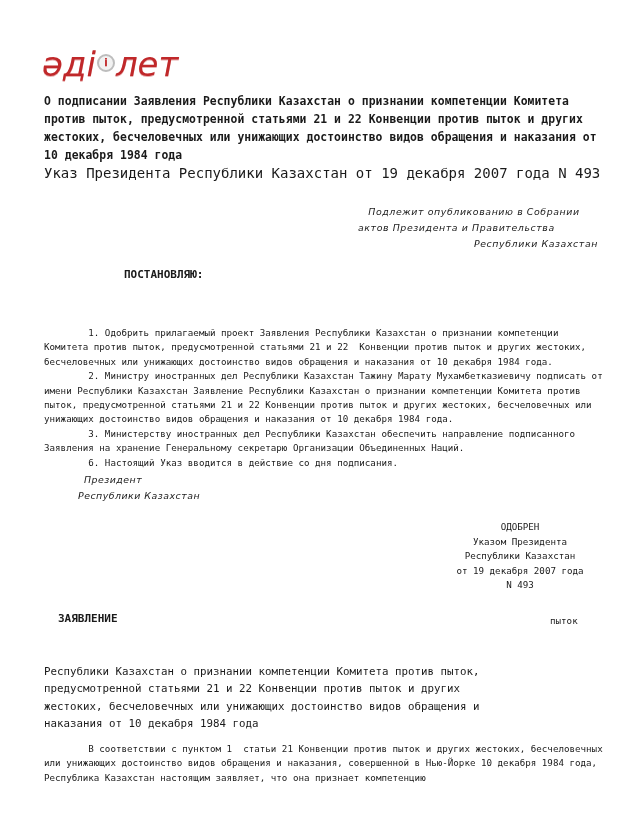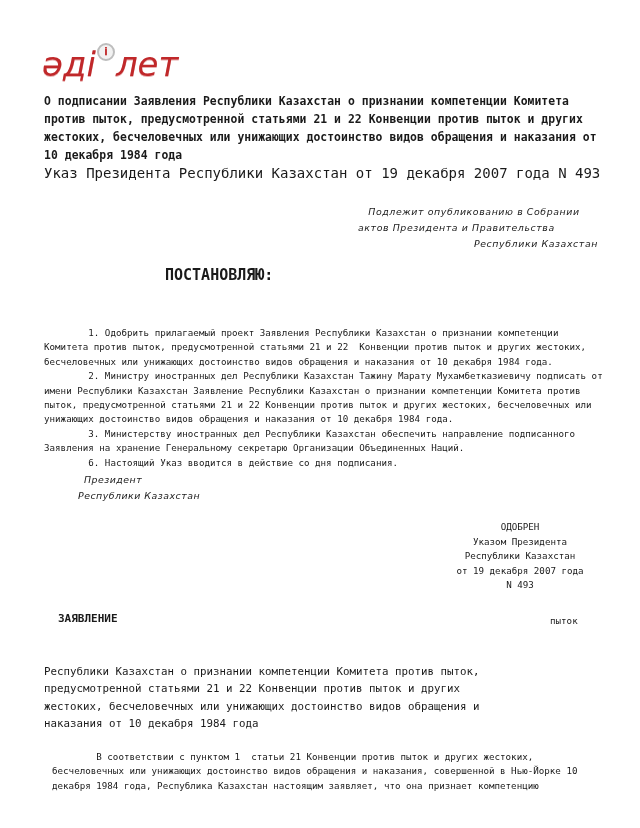--- a/index.html
+++ b/index.html
@@ -5,21 +5,21 @@
     html, body { margin: 0; padding: 0; background: #ffffff; }
     body {
       width: 640px; height: 828px; overflow: hidden; position: relative;
       font-family: "DejaVu Sans Mono", "Liberation Mono", monospace;
       color: #1a1a1a;
     }
     .logo {
       position: absolute; left: 42px; top: 44px; height: 40px;
       font-family: "DejaVu Sans", "Liberation Sans", sans-serif;
       font-style: italic; font-size: 34px; color: #c0282a; letter-spacing: 0px;
-      line-height: 40px; display: flex; align-items: center;
+      line-height: 40px; display: flex; align-items: flex-end;
       text-shadow: 0 1px 0 #e8b0b0;
     }
     .logo .i-badge {
       display: inline-block; position: relative; width: 14px; height: 14px;
       border-radius: 50%; background: #f2f2f2; border: 2px solid #bdbdbd;
       margin: 0 1px 0 1px; top: -12px; font-style: normal;
       font-size: 10px; line-height: 14px; text-align: center; color: #c0282a;
       font-weight: bold;
     }
     .title {
@@ -34,21 +34,21 @@
     .publish-note {
       position: absolute; right: 42px; top: 204px; width: 260px;
       font-family: "DejaVu Sans", sans-serif; font-style: italic;
       font-size: 9.4px; line-height: 16px; letter-spacing: 0.6px;
     }
     .publish-note div:nth-child(1) { padding-left: 12px; text-align: center; }
     .publish-note div:nth-child(2) { padding-left: 20px; }
     .publish-note div:nth-child(3) { text-align: right; }
     .decree-label {
       position: absolute; left: 124px; top: 268px;
-      font-size: 15px; font-weight: bold; line-height: 14px; margin-left: 41px;
+      font-size: 11px; font-weight: bold; line-height: 14px;
     }
     .body-text {
       position: absolute; left: 44px; top: 282px; width: 560px;
       font-size: 9.2px; line-height: 14.4px; margin-top: 44px;
     }
     .body-text p { margin: 0; white-space: pre-wrap; }
     .signature {
       position: absolute; left: 78px; top: 472px;
       font-family: "DejaVu Sans", sans-serif; font-style: italic;
       font-size: 9.4px; line-height: 16px; letter-spacing: 0.5px;
@@ -67,21 +67,21 @@
       font-size: 11px; font-weight: bold; line-height: 14px;
     }
     .statement-title {
       position: absolute; left: 44px; top: 663px; width: 440px;
       font-size: 10.8px; font-weight: normal; line-height: 17.4px;
     }
     .statement-body {
       position: absolute; left: 44px; top: 742px; width: 560px;
       font-size: 9.2px; line-height: 14.4px;
     }
-    .statement-body p { margin: 8px; white-space: pre-wrap; }
+    .statement-body p { margin: 0; white-space: pre-wrap; }
   </style>
 </head>
 <body>
 
 <div class="logo">
   <span>әді</span>
   <span class="i-badge">i</span>
   <span>лет</span>
 </div>
 

